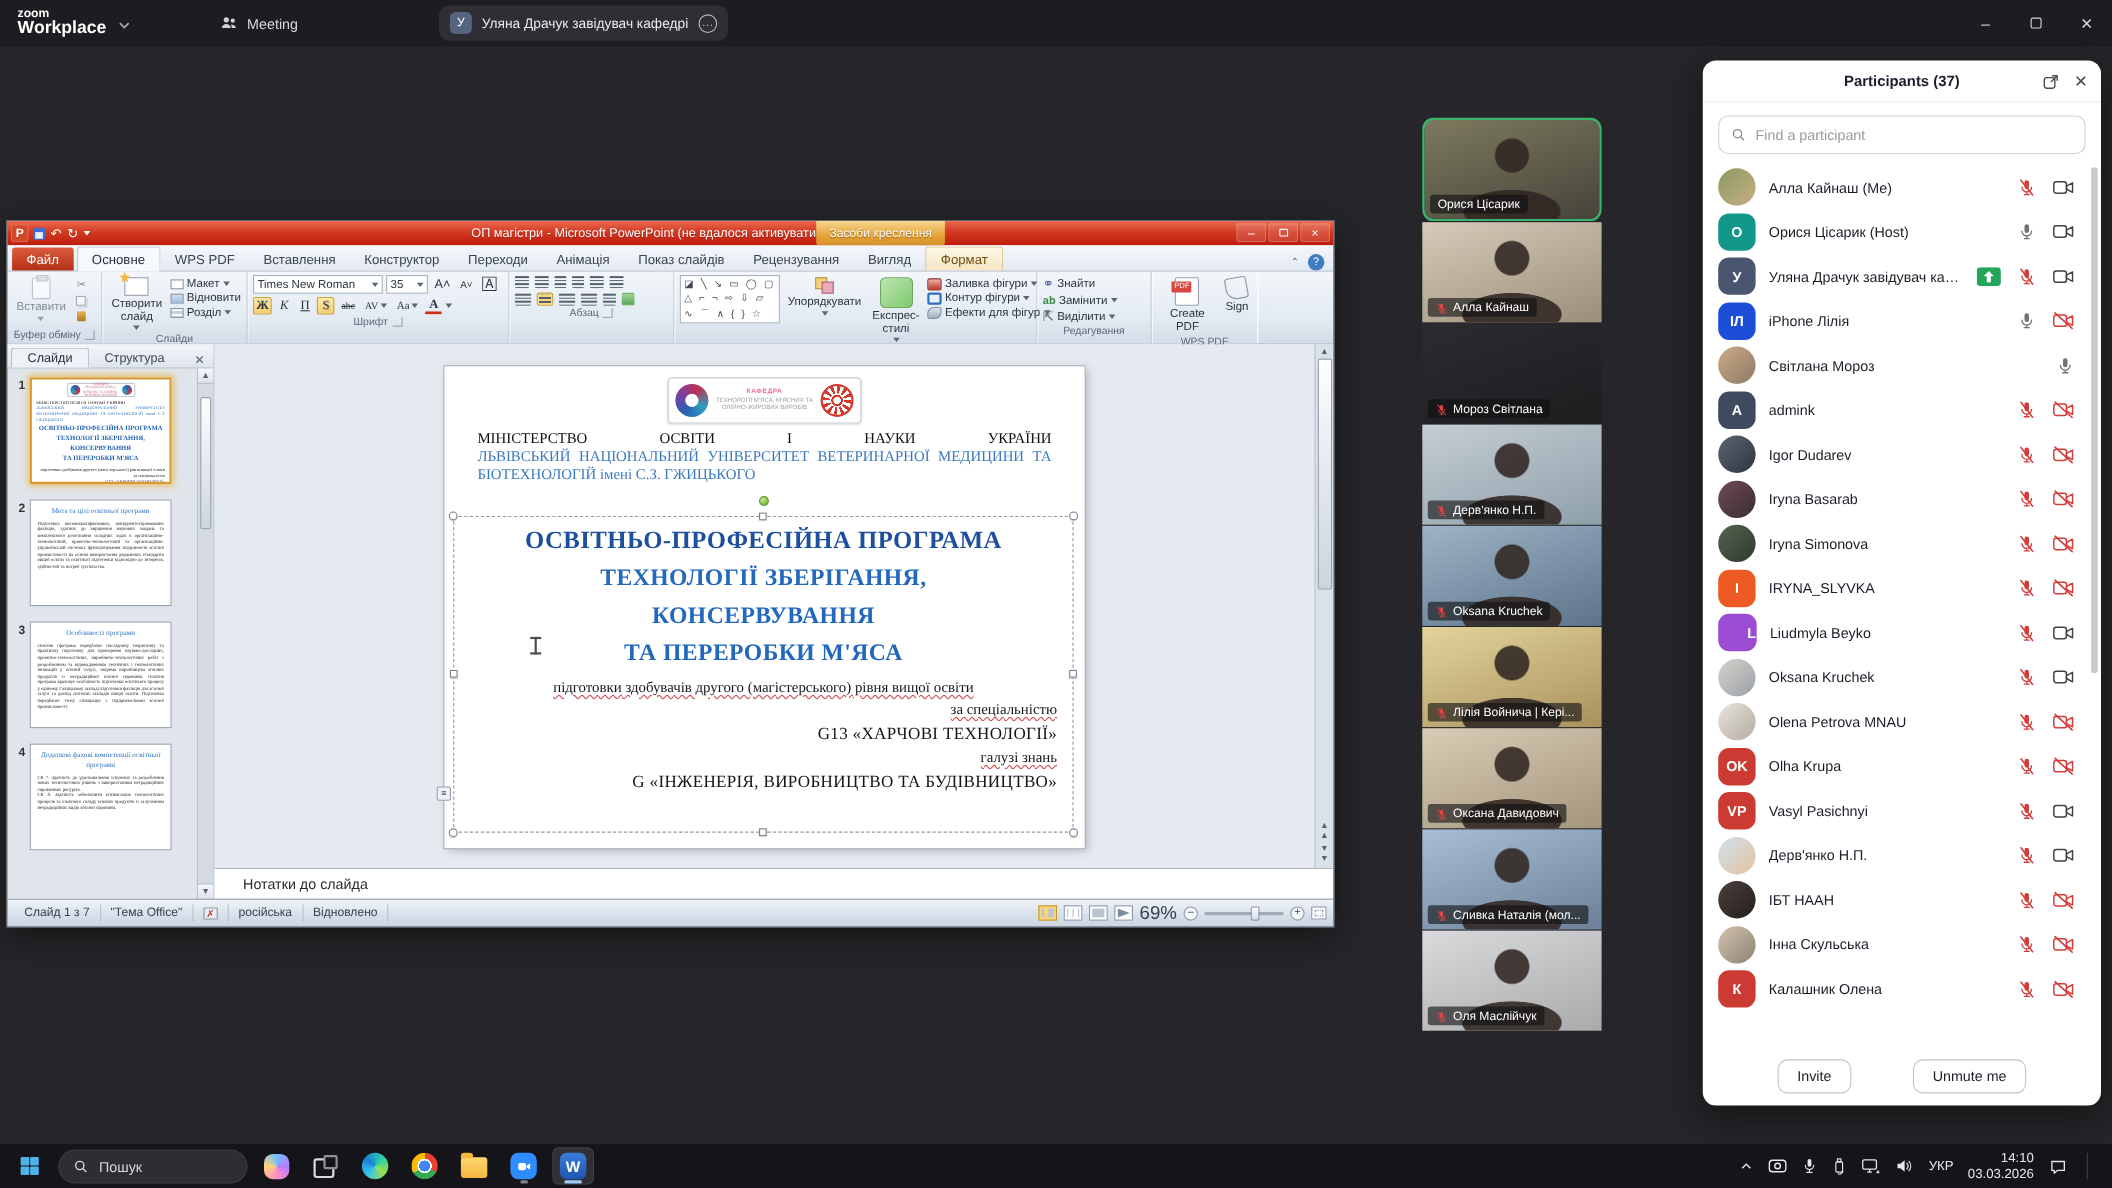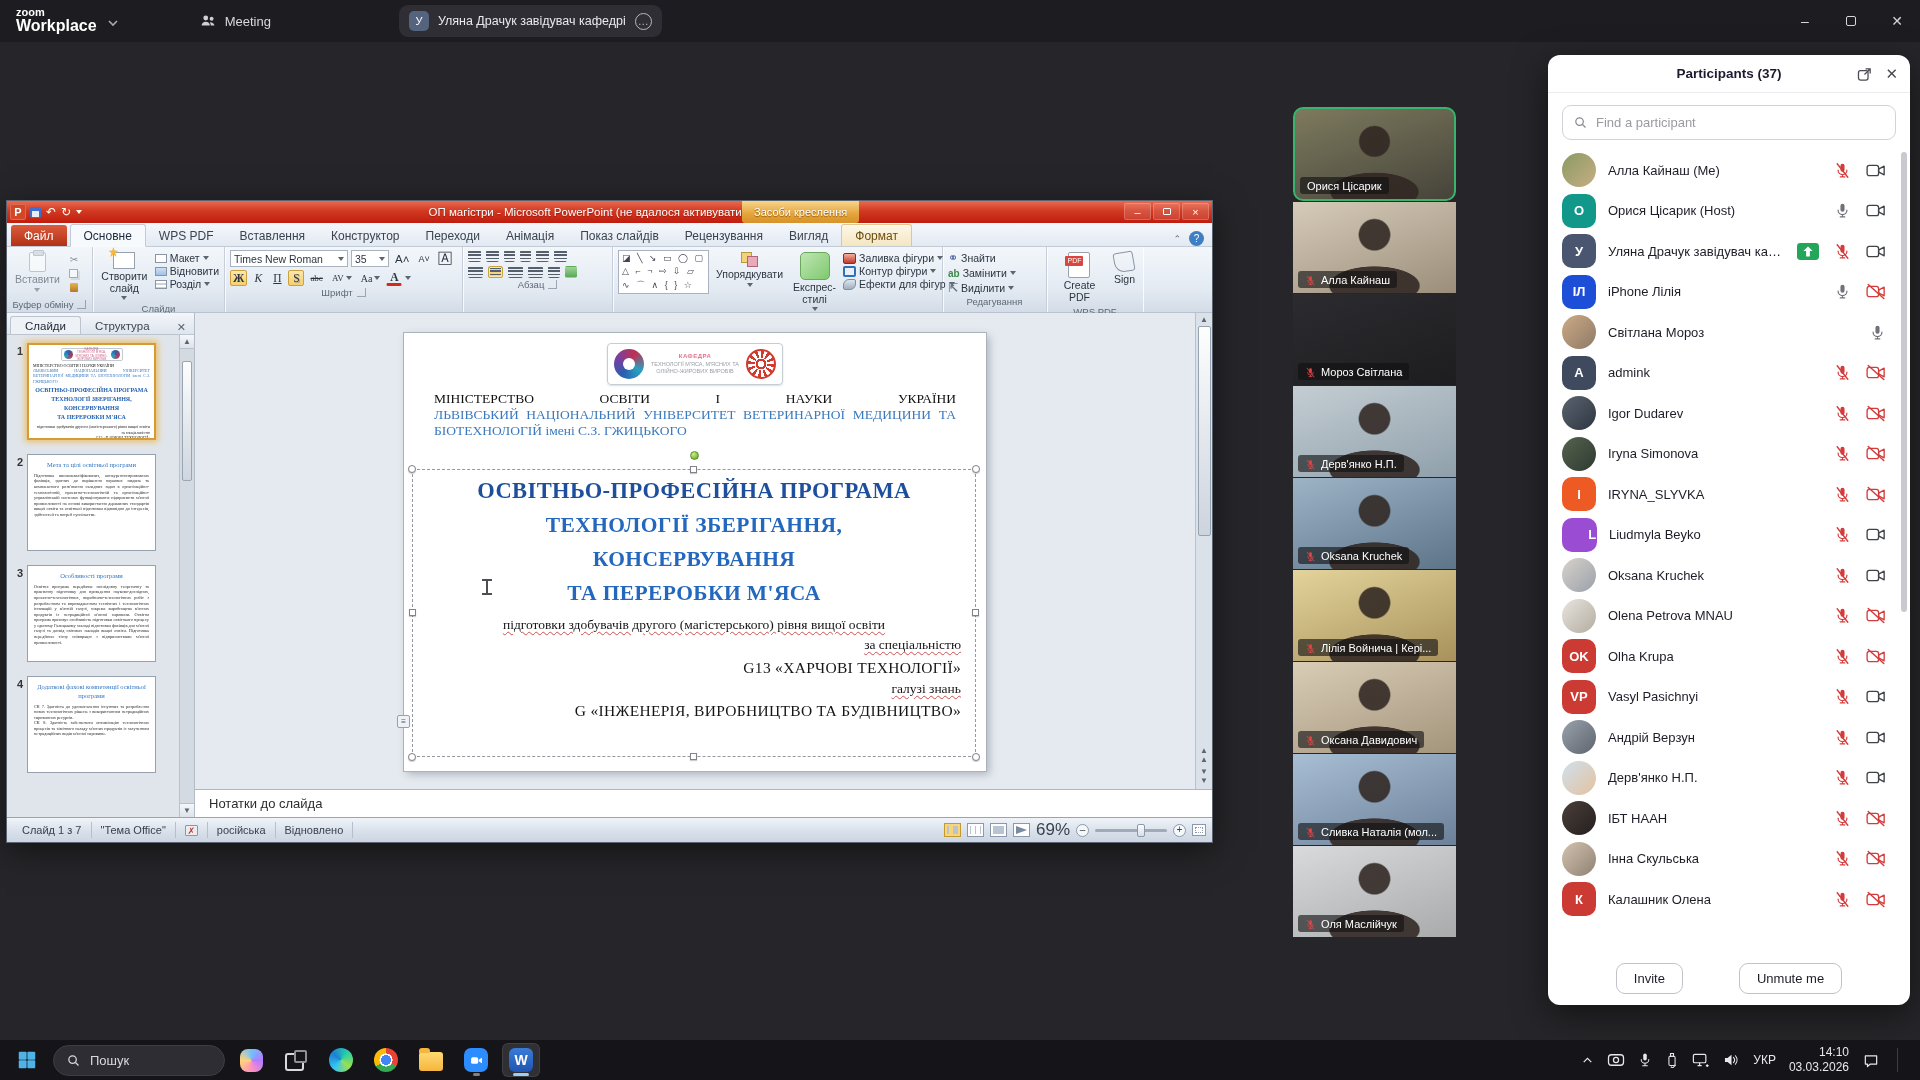--- a/index.html
+++ b/index.html
@@ -124,21 +124,21 @@
   .sub{font-family:"Liberation Serif",serif;font-size:13.5px;color:#151515;padding:0 14px;line-height:1.5}
   .sub.center{text-align:center}
   .sub.right{text-align:right}
   .sub.big{font-size:15.5px;letter-spacing:.3px}
   .squig{text-decoration-line:underline;text-decoration-style:wavy;text-decoration-color:#d04f4f;text-decoration-thickness:1px;text-underline-offset:2px}
   .ibeam{position:absolute;left:78px;top:246px;width:10px;height:16px}
   .ibeam:before,.ibeam:after{content:"";position:absolute;left:0;right:0;height:2px;background:#4d4d52}
   .ibeam:after{bottom:0}
   .ibeam i{position:absolute;left:50%;top:0;bottom:0;width:2px;margin-left:-1px;background:#4d4d52}
   .autofit{position:absolute;left:-16px;bottom:28px;width:13px;height:13px;background:#eef2f7;border:1px solid #97a1ad;border-radius:2px;font-size:8px;color:#46505c;display:flex;align-items:center;justify-content:center}
-  .notes{height:28px;background:#fff;border-top:1px solid #aeb6c1;display:flex;align-items:center;padding-left:14px;font-size:13px;color:#2c2c30}
+  .notes{height:28px;background:#fff;border-top:1px solid #aeb6c1;display:flex;align-items:center;padding-left:26px;font-size:13px;color:#2c2c30}
   .notes:before{content:"";position:absolute}
   
   .pstatus{height:25px;background:linear-gradient(#f0f4f9,#d7dfe9 60%,#ccd5e1);border-top:1px solid #98a4b2;display:flex;align-items:center;font-size:11px;color:#39424d;padding:0 6px;position:relative}
   .seg{padding:0 9px;border-right:1px solid #b6c0cc;display:flex;align-items:center;gap:5px;height:16px;white-space:nowrap}
   .spellb{width:13px;height:11px;background:#e9edf2;border:1px solid #8e98a5;border-radius:1px;position:relative;color:#c0392b;font-size:9px;line-height:10px;text-align:center;font-weight:bold}
   .srt{position:absolute;right:6px;display:flex;align-items:center;gap:6px}
   .vi{width:17px;height:14px;border:1px solid #8b99ab;background:#fdfdfe;display:flex}
   .vi i{flex:1;margin:2px;background:#b9c4d2}
   .vi.on{background:#f9d579;border-color:#c29a33}
   .zl{font-size:17px;color:#39424d;min-width:26px;text-align:center}
@@ -829,131 +829,132 @@
             <path d="M4.5 2.5 19.5 21.5" stroke="#d43c3c" stroke-width="2" stroke-linecap="round"></path>
           </svg>
           <svg class="sic cam" viewBox="0 0 27 22">
             <rect x="1.5" y="4" width="15.5" height="14" rx="3" fill="none" stroke="#d43c3c" stroke-width="1.8"></rect>
             <path d="M17 9.2l7.5-4v11.6l-7.5-4z" fill="none" stroke="#d43c3c" stroke-width="1.8" stroke-linejoin="round"></path>
             <path d="M3 1.5 24 20.5" stroke="#d43c3c" stroke-width="2" stroke-linecap="round"></path>
           </svg>
         </span>
       </div>
       <div class="prow">
-        <div class="pav" style="background: linear-gradient(135deg, rgb(85, 99, 79), rgb(47, 58, 48)); border-radius: 50%;"></div>
-        <span class="pnm">Iryna Simonova</span>
+        <div class="pav" style="background: linear-gradient(135deg, rgb(110, 74, 82), rgb(59, 45, 53)); border-radius: 50%;"></div>
+        <span class="pnm">Iryna Basarab</span>
         <span class="pics">
           <svg class="sic" style="" viewBox="0 0 24 24">
             <rect x="9.1" y="2.5" width="5.8" height="11.3" rx="2.9" fill="#d43c3c"></rect>
             <path d="M5.8 11.5a6.2 6.2 0 0 0 12.4 0M12 17.7V21M8.8 21h6.4" fill="none" stroke="#d43c3c" stroke-width="1.7" stroke-linecap="round"></path>
             <path d="M4.5 2.5 19.5 21.5" stroke="#d43c3c" stroke-width="2" stroke-linecap="round"></path>
           </svg>
           <svg class="sic cam" viewBox="0 0 27 22">
             <rect x="1.5" y="4" width="15.5" height="14" rx="3" fill="none" stroke="#d43c3c" stroke-width="1.8"></rect>
             <path d="M17 9.2l7.5-4v11.6l-7.5-4z" fill="none" stroke="#d43c3c" stroke-width="1.8" stroke-linejoin="round"></path>
             <path d="M3 1.5 24 20.5" stroke="#d43c3c" stroke-width="2" stroke-linecap="round"></path>
           </svg>
         </span>
       </div>
       <div class="prow">
-        <div class="pav" style="background: rgb(238, 90, 36);">І</div>
-        <span class="pnm">IRYNA_SLYVKA</span>
+        <div class="pav" style="background: linear-gradient(135deg, rgb(85, 99, 79), rgb(47, 58, 48)); border-radius: 50%;"></div>
+        <span class="pnm">Iryna Simonova</span>
         <span class="pics">
           <svg class="sic" style="" viewBox="0 0 24 24">
             <rect x="9.1" y="2.5" width="5.8" height="11.3" rx="2.9" fill="#d43c3c"></rect>
             <path d="M5.8 11.5a6.2 6.2 0 0 0 12.4 0M12 17.7V21M8.8 21h6.4" fill="none" stroke="#d43c3c" stroke-width="1.7" stroke-linecap="round"></path>
             <path d="M4.5 2.5 19.5 21.5" stroke="#d43c3c" stroke-width="2" stroke-linecap="round"></path>
           </svg>
           <svg class="sic cam" viewBox="0 0 27 22">
             <rect x="1.5" y="4" width="15.5" height="14" rx="3" fill="none" stroke="#d43c3c" stroke-width="1.8"></rect>
             <path d="M17 9.2l7.5-4v11.6l-7.5-4z" fill="none" stroke="#d43c3c" stroke-width="1.8" stroke-linejoin="round"></path>
             <path d="M3 1.5 24 20.5" stroke="#d43c3c" stroke-width="2" stroke-linecap="round"></path>
           </svg>
         </span>
       </div>
       <div class="prow">
-        <div class="pav" style="background: rgb(154, 77, 211); padding-left: 35px;">LB</div>
-        <span class="pnm">Liudmyla Beyko</span>
-        <span class="pics">
-          <svg class="sic" style="" viewBox="0 0 24 24">
-            <rect x="9.1" y="2.5" width="5.8" height="11.3" rx="2.9" fill="#d43c3c"></rect>
-            <path d="M5.8 11.5a6.2 6.2 0 0 0 12.4 0M12 17.7V21M8.8 21h6.4" fill="none" stroke="#d43c3c" stroke-width="1.7" stroke-linecap="round"></path>
-            <path d="M4.5 2.5 19.5 21.5" stroke="#d43c3c" stroke-width="2" stroke-linecap="round"></path>
-          </svg>
-          <svg class="sic cam" viewBox="0 0 27 22">
-            <rect x="1.5" y="4" width="15.5" height="14" rx="3" fill="none" stroke="#3f4247" stroke-width="1.8"></rect>
-            <path d="M17 9.2l7.5-4v11.6l-7.5-4z" fill="none" stroke="#3f4247" stroke-width="1.8" stroke-linejoin="round"></path>
-          </svg>
-        </span>
-      </div>
-      <div class="prow">
-        <div class="pav" style="background: linear-gradient(135deg, rgb(216, 211, 204), rgb(154, 160, 168)); border-radius: 50%;"></div>
-        <span class="pnm">Oksana Kruchek</span>
-        <span class="pics">
-          <svg class="sic" style="" viewBox="0 0 24 24">
-            <rect x="9.1" y="2.5" width="5.8" height="11.3" rx="2.9" fill="#d43c3c"></rect>
-            <path d="M5.8 11.5a6.2 6.2 0 0 0 12.4 0M12 17.7V21M8.8 21h6.4" fill="none" stroke="#d43c3c" stroke-width="1.7" stroke-linecap="round"></path>
-            <path d="M4.5 2.5 19.5 21.5" stroke="#d43c3c" stroke-width="2" stroke-linecap="round"></path>
-          </svg>
-          <svg class="sic cam" viewBox="0 0 27 22">
-            <rect x="1.5" y="4" width="15.5" height="14" rx="3" fill="none" stroke="#3f4247" stroke-width="1.8"></rect>
-            <path d="M17 9.2l7.5-4v11.6l-7.5-4z" fill="none" stroke="#3f4247" stroke-width="1.8" stroke-linejoin="round"></path>
-          </svg>
-        </span>
-      </div>
-      <div class="prow">
-        <div class="pav" style="background: linear-gradient(135deg, rgb(232, 228, 222), rgb(179, 172, 160)); border-radius: 50%;"></div>
-        <span class="pnm">Olena Petrova MNAU</span>
+        <div class="pav" style="background: rgb(238, 90, 36);">І</div>
+        <span class="pnm">IRYNA_SLYVKA</span>
         <span class="pics">
           <svg class="sic" style="" viewBox="0 0 24 24">
             <rect x="9.1" y="2.5" width="5.8" height="11.3" rx="2.9" fill="#d43c3c"></rect>
             <path d="M5.8 11.5a6.2 6.2 0 0 0 12.4 0M12 17.7V21M8.8 21h6.4" fill="none" stroke="#d43c3c" stroke-width="1.7" stroke-linecap="round"></path>
             <path d="M4.5 2.5 19.5 21.5" stroke="#d43c3c" stroke-width="2" stroke-linecap="round"></path>
           </svg>
           <svg class="sic cam" viewBox="0 0 27 22">
             <rect x="1.5" y="4" width="15.5" height="14" rx="3" fill="none" stroke="#d43c3c" stroke-width="1.8"></rect>
             <path d="M17 9.2l7.5-4v11.6l-7.5-4z" fill="none" stroke="#d43c3c" stroke-width="1.8" stroke-linejoin="round"></path>
             <path d="M3 1.5 24 20.5" stroke="#d43c3c" stroke-width="2" stroke-linecap="round"></path>
           </svg>
         </span>
       </div>
       <div class="prow">
-        <div class="pav" style="background: rgb(204, 59, 51);">OK</div>
-        <span class="pnm">Olha Krupa</span>
+        <div class="pav" style="background: rgb(154, 77, 211); padding-left: 35px;">LB</div>
+        <span class="pnm">Liudmyla Beyko</span>
+        <span class="pics">
+          <svg class="sic" style="" viewBox="0 0 24 24">
+            <rect x="9.1" y="2.5" width="5.8" height="11.3" rx="2.9" fill="#d43c3c"></rect>
+            <path d="M5.8 11.5a6.2 6.2 0 0 0 12.4 0M12 17.7V21M8.8 21h6.4" fill="none" stroke="#d43c3c" stroke-width="1.7" stroke-linecap="round"></path>
+            <path d="M4.5 2.5 19.5 21.5" stroke="#d43c3c" stroke-width="2" stroke-linecap="round"></path>
+          </svg>
+          <svg class="sic cam" viewBox="0 0 27 22">
+            <rect x="1.5" y="4" width="15.5" height="14" rx="3" fill="none" stroke="#3f4247" stroke-width="1.8"></rect>
+            <path d="M17 9.2l7.5-4v11.6l-7.5-4z" fill="none" stroke="#3f4247" stroke-width="1.8" stroke-linejoin="round"></path>
+          </svg>
+        </span>
+      </div>
+      <div class="prow">
+        <div class="pav" style="background: linear-gradient(135deg, rgb(216, 211, 204), rgb(154, 160, 168)); border-radius: 50%;"></div>
+        <span class="pnm">Oksana Kruchek</span>
+        <span class="pics">
+          <svg class="sic" style="" viewBox="0 0 24 24">
+            <rect x="9.1" y="2.5" width="5.8" height="11.3" rx="2.9" fill="#d43c3c"></rect>
+            <path d="M5.8 11.5a6.2 6.2 0 0 0 12.4 0M12 17.7V21M8.8 21h6.4" fill="none" stroke="#d43c3c" stroke-width="1.7" stroke-linecap="round"></path>
+            <path d="M4.5 2.5 19.5 21.5" stroke="#d43c3c" stroke-width="2" stroke-linecap="round"></path>
+          </svg>
+          <svg class="sic cam" viewBox="0 0 27 22">
+            <rect x="1.5" y="4" width="15.5" height="14" rx="3" fill="none" stroke="#3f4247" stroke-width="1.8"></rect>
+            <path d="M17 9.2l7.5-4v11.6l-7.5-4z" fill="none" stroke="#3f4247" stroke-width="1.8" stroke-linejoin="round"></path>
+          </svg>
+        </span>
+      </div>
+      <div class="prow">
+        <div class="pav" style="background: linear-gradient(135deg, rgb(232, 228, 222), rgb(179, 172, 160)); border-radius: 50%;"></div>
+        <span class="pnm">Olena Petrova MNAU</span>
         <span class="pics">
           <svg class="sic" style="" viewBox="0 0 24 24">
             <rect x="9.1" y="2.5" width="5.8" height="11.3" rx="2.9" fill="#d43c3c"></rect>
             <path d="M5.8 11.5a6.2 6.2 0 0 0 12.4 0M12 17.7V21M8.8 21h6.4" fill="none" stroke="#d43c3c" stroke-width="1.7" stroke-linecap="round"></path>
             <path d="M4.5 2.5 19.5 21.5" stroke="#d43c3c" stroke-width="2" stroke-linecap="round"></path>
           </svg>
           <svg class="sic cam" viewBox="0 0 27 22">
             <rect x="1.5" y="4" width="15.5" height="14" rx="3" fill="none" stroke="#d43c3c" stroke-width="1.8"></rect>
             <path d="M17 9.2l7.5-4v11.6l-7.5-4z" fill="none" stroke="#d43c3c" stroke-width="1.8" stroke-linejoin="round"></path>
             <path d="M3 1.5 24 20.5" stroke="#d43c3c" stroke-width="2" stroke-linecap="round"></path>
           </svg>
         </span>
       </div>
       <div class="prow">
+        <div class="pav" style="background: rgb(204, 59, 51);">OK</div>
+        <span class="pnm">Olha Krupa</span>
+        <span class="pics">
+          <svg class="sic" style="" viewBox="0 0 24 24">
+            <rect x="9.1" y="2.5" width="5.8" height="11.3" rx="2.9" fill="#d43c3c"></rect>
+            <path d="M5.8 11.5a6.2 6.2 0 0 0 12.4 0M12 17.7V21M8.8 21h6.4" fill="none" stroke="#d43c3c" stroke-width="1.7" stroke-linecap="round"></path>
+            <path d="M4.5 2.5 19.5 21.5" stroke="#d43c3c" stroke-width="2" stroke-linecap="round"></path>
+          </svg>
+          <svg class="sic cam" viewBox="0 0 27 22">
+            <rect x="1.5" y="4" width="15.5" height="14" rx="3" fill="none" stroke="#d43c3c" stroke-width="1.8"></rect>
+            <path d="M17 9.2l7.5-4v11.6l-7.5-4z" fill="none" stroke="#d43c3c" stroke-width="1.8" stroke-linejoin="round"></path>
+            <path d="M3 1.5 24 20.5" stroke="#d43c3c" stroke-width="2" stroke-linecap="round"></path>
+          </svg>
+        </span>
+      </div>
+      <div class="prow">
         <div class="pav" style="background: rgb(204, 59, 51);">VP</div>
         <span class="pnm">Vasyl Pasichnyi</span>
-        <span class="pics">
-          <svg class="sic" style="" viewBox="0 0 24 24">
-            <rect x="9.1" y="2.5" width="5.8" height="11.3" rx="2.9" fill="#d43c3c"></rect>
-            <path d="M5.8 11.5a6.2 6.2 0 0 0 12.4 0M12 17.7V21M8.8 21h6.4" fill="none" stroke="#d43c3c" stroke-width="1.7" stroke-linecap="round"></path>
-            <path d="M4.5 2.5 19.5 21.5" stroke="#d43c3c" stroke-width="2" stroke-linecap="round"></path>
-          </svg>
-          <svg class="sic cam" viewBox="0 0 27 22">
-            <rect x="1.5" y="4" width="15.5" height="14" rx="3" fill="none" stroke="#3f4247" stroke-width="1.8"></rect>
-            <path d="M17 9.2l7.5-4v11.6l-7.5-4z" fill="none" stroke="#3f4247" stroke-width="1.8" stroke-linejoin="round"></path>
-          </svg>
-        </span>
-      </div>
-      <div class="prow">
-        <div class="pav" style="background: linear-gradient(135deg, rgb(154, 162, 172), rgb(93, 100, 110)); border-radius: 50%;"></div>
-        <span class="pnm">Андрій Верзун</span>
         <span class="pics">
           <svg class="sic" style="" viewBox="0 0 24 24">
             <rect x="9.1" y="2.5" width="5.8" height="11.3" rx="2.9" fill="#d43c3c"></rect>
             <path d="M5.8 11.5a6.2 6.2 0 0 0 12.4 0M12 17.7V21M8.8 21h6.4" fill="none" stroke="#d43c3c" stroke-width="1.7" stroke-linecap="round"></path>
             <path d="M4.5 2.5 19.5 21.5" stroke="#d43c3c" stroke-width="2" stroke-linecap="round"></path>
           </svg>
           <svg class="sic cam" viewBox="0 0 27 22">
             <rect x="1.5" y="4" width="15.5" height="14" rx="3" fill="none" stroke="#3f4247" stroke-width="1.8"></rect>
             <path d="M17 9.2l7.5-4v11.6l-7.5-4z" fill="none" stroke="#3f4247" stroke-width="1.8" stroke-linejoin="round"></path>
           </svg>

